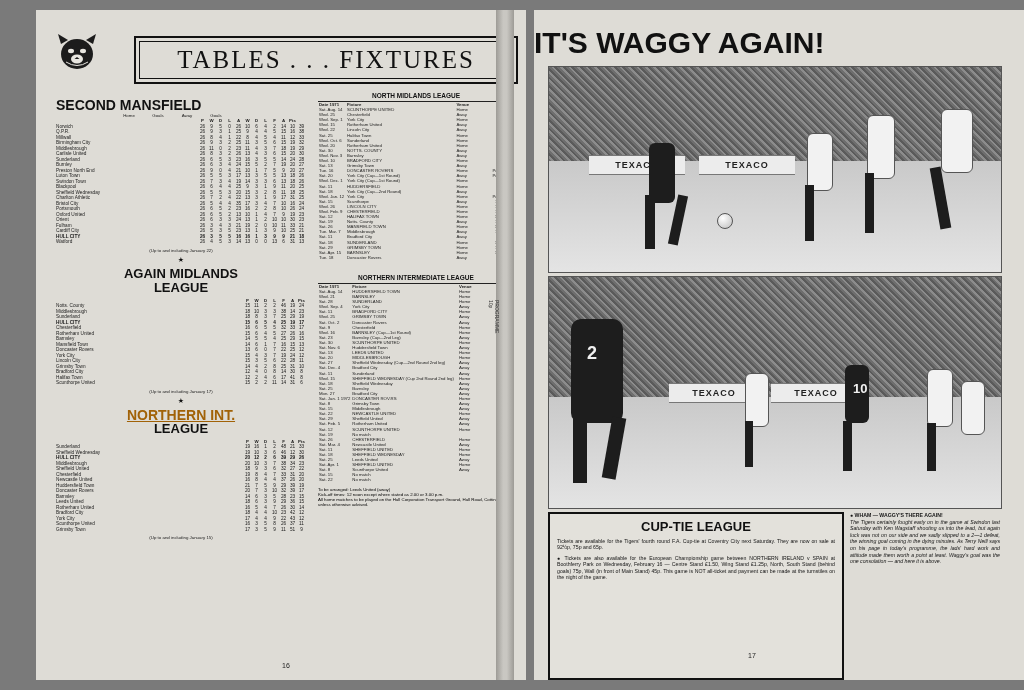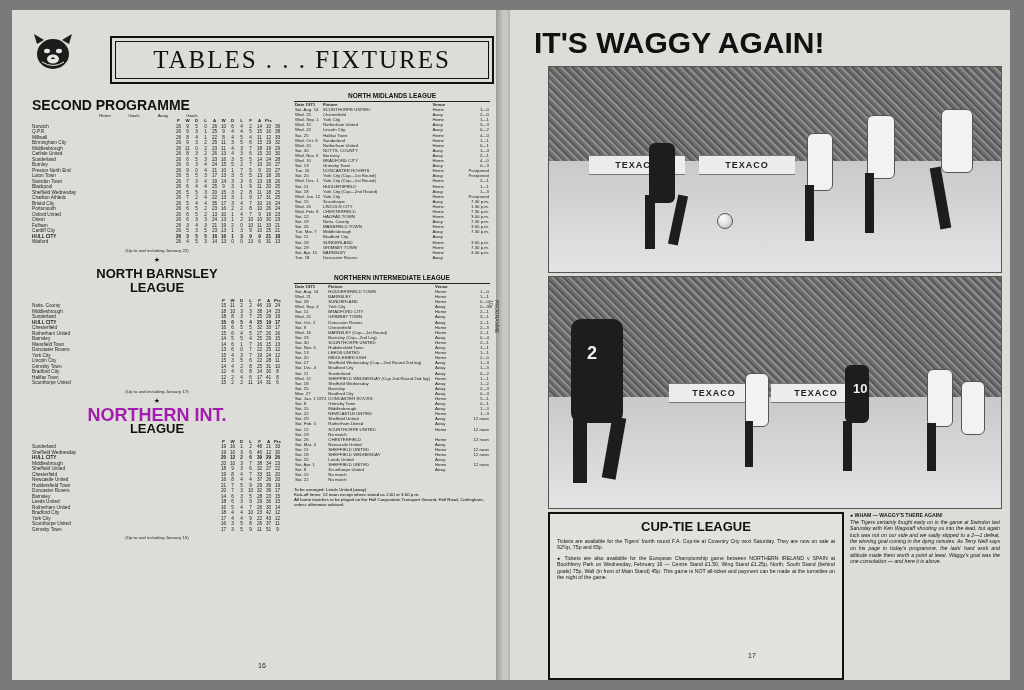--- a/index.html
+++ b/index.html
@@ -1,20 +1,20 @@
 <!DOCTYPE html>
 <html><head>
 <meta charset="utf-8">
 <style>
   html,body{margin:0;padding:0;background:#6b6b6b;}
   body{font-family:"Liberation Sans", sans-serif;}
   #page{position:relative;width:1024px;height:690px;background:#7a7a7a;overflow:hidden;}
 
   
-  .sheet{position:absolute;top:10px;height:670px;background:#d9d7d2;}
+  .sheet{position:absolute;top:10px;height:670px;background:#d9d7d2;margin-left:24px;}
   #left-page{left:12px;width:490px;background:#dedcd6;}
   #right-page{left:510px;width:500px;background:#dedcd6;}
   .gutter{position:absolute;left:496px;top:10px;width:18px;height:670px;
           background:linear-gradient(to right,#9d9b96,#c9c7c2 40%,#c9c7c2 60%,#9d9b96);}
   .micro{font-size:4.4px;line-height:5px;}
   .bold{font-weight:bold;}
   .center{text-align:center;}
 
   
   #tiger-logo{position:absolute;left:18px;top:22px;width:46px;height:40px;}
@@ -102,21 +102,21 @@
 
     <div id="tables-fixtures-box">
       <div class="inner">
         <div id="tables-fixtures-title">TABLES . . . FIXTURES</div>
       </div>
     </div>
 
     <div style="position:absolute;left:20px;top:88px;width:250px;">
 
       <div>
-        <div style="font-size:14px;font-weight:bold;color:#111;line-height:15px;">SECOND PROGRAMME</div>
+        <div style="font-size:14px;font-weight:bold;color:#111;line-height:15px;">SECOND MANSFIELD</div>
         <div style="display:flex;font-size:4.4px;color:#222;padding-left:56px;">
           <span style="width:34px;text-align:center;">Home</span>
           <span style="width:24px;text-align:center;">Goals</span>
           <span style="width:34px;text-align:center;">Away</span>
           <span style="width:24px;text-align:center;">Goals</span>
         </div>
         <table class="tbl" id="tbl-div2">
             <thead>
               <tr>
                 <th class="name" style="text-align: left;"></th>
@@ -465,21 +465,21 @@
                 <td class="num">13</td>
               </tr>
             </tbody>
           </table>
         <div class="sub-label" style="margin-top:3px;">(Up to and including January 22)</div>
       </div>
 
       <div class="star">★</div>
 
       <div>
-        <div class="center" style="font-size:13px;font-weight:bold;color:#111;line-height:14px;">NORTH BARNSLEY</div>
+        <div class="center" style="font-size:13px;font-weight:bold;color:#111;line-height:14px;">AGAIN MIDLANDS</div>
         <div class="center" style="font-size:13px;font-weight:bold;color:#111;line-height:14px;margin-bottom:3px;">LEAGUE</div>
         <table class="tbl" id="tbl-nml">
             <thead>
               <tr>
                 <th class="name" style="text-align: left;"></th>
                 <th class="num" style="text-align: center;">P</th>
                 <th class="num" style="text-align: center;">W</th>
                 <th class="num" style="text-align: center;">D</th>
                 <th class="num" style="text-align: center;">L</th>
                 <th class="num" style="text-align: center;">F</th>
@@ -639,21 +639,21 @@
                 <td class="num">6</td>
               </tr>
             </tbody>
           </table>
         <div class="sub-label" style="margin-top:3px;">(Up to and including January 17)</div>
       </div>
 
       <div class="star">★</div>
 
       <div>
-        <div class="center" style="font-size:18px;font-weight:bold;color:#a21caf;line-height:14px;">NORTHERN INT.</div>
+        <div class="center" style="font-size:14px;font-weight:bold;color:#a16207;line-height:14px;text-decoration:underline;">NORTHERN INT.</div>
         <div class="center" style="font-size:13px;font-weight:bold;color:#111;line-height:14px;margin-bottom:3px;">LEAGUE</div>
         <table class="tbl" id="tbl-nil">
             <thead>
               <tr>
                 <th class="name" style="text-align: left;"></th>
                 <th class="num" style="text-align: center;">P</th>
                 <th class="num" style="text-align: center;">W</th>
                 <th class="num" style="text-align: center;">D</th>
                 <th class="num" style="text-align: center;">L</th>
                 <th class="num" style="text-align: center;">F</th>

